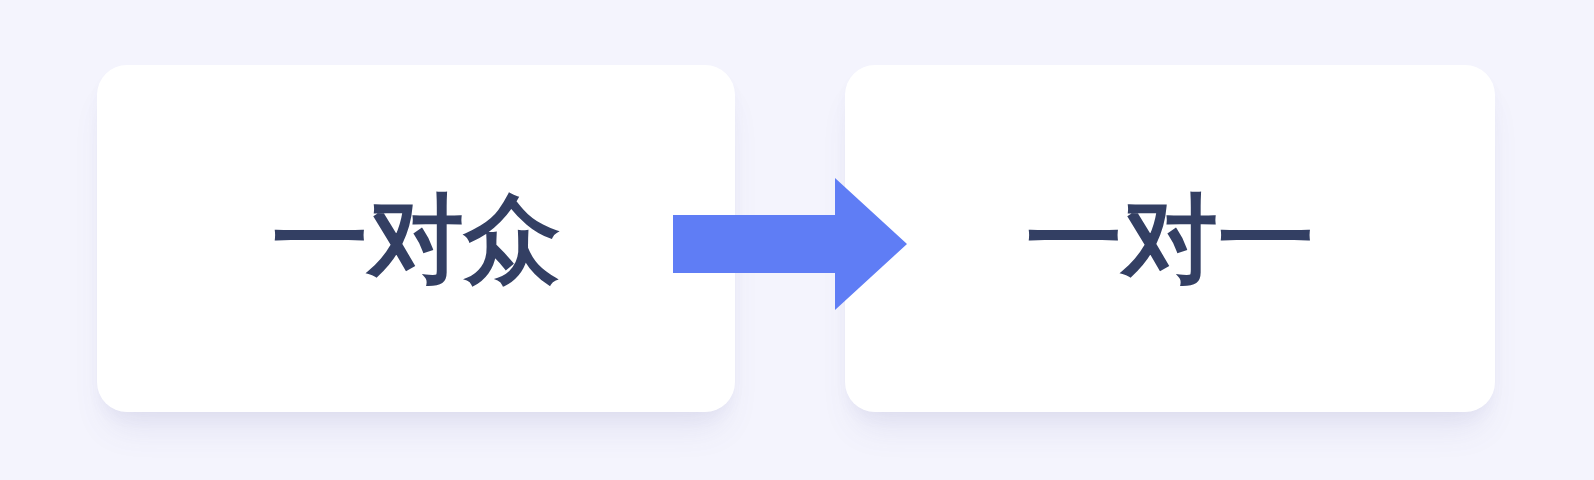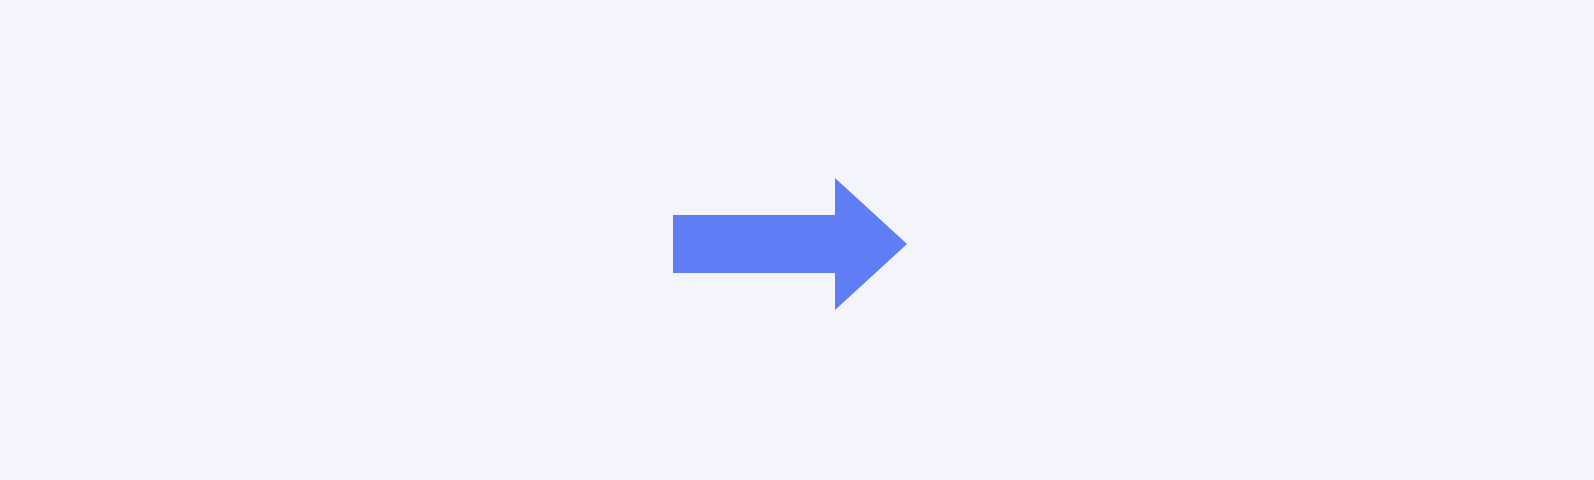--- a/index.html
+++ b/index.html
@@ -73,21 +73,27 @@
     width: 100%;
     height: 100%;
     overflow: visible;
   }
 </style>
 </head>
 <body>
 
 <div id="stage">
 
+  <div class="card" id="card-source">
+    <span class="card-label">一对众</span>
+  </div>
 
   <div id="transition-arrow">
     <svg viewBox="0 0 254 152" xmlns="http://www.w3.org/2000/svg" aria-hidden="true">
       <polygon points="10,47 172,47 172,10 244,76 172,142 172,105 10,105" fill="#5f7df5"></polygon>
     </svg>
   </div>
 
+  <div class="card" id="card-target">
+    <span class="card-label">一对一</span>
+  </div>
 
 </div>
 
 </body></html>

